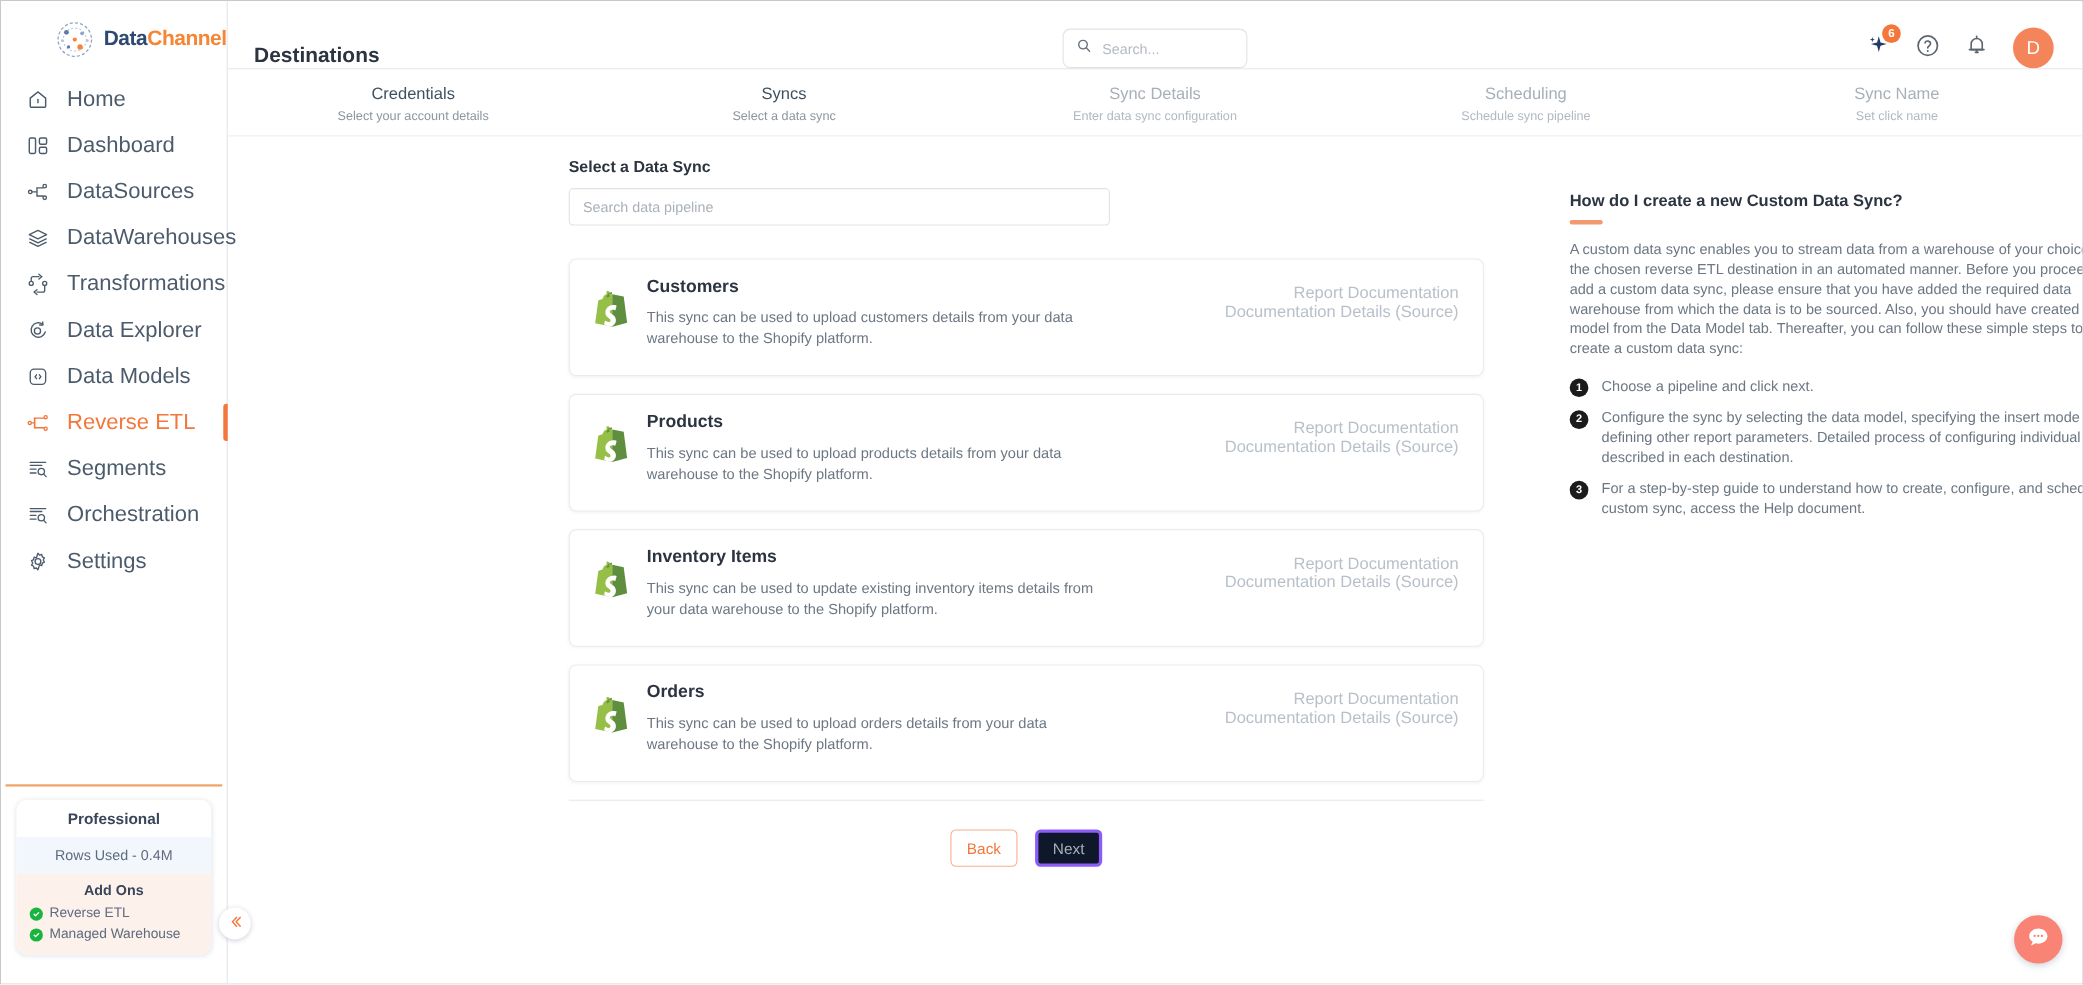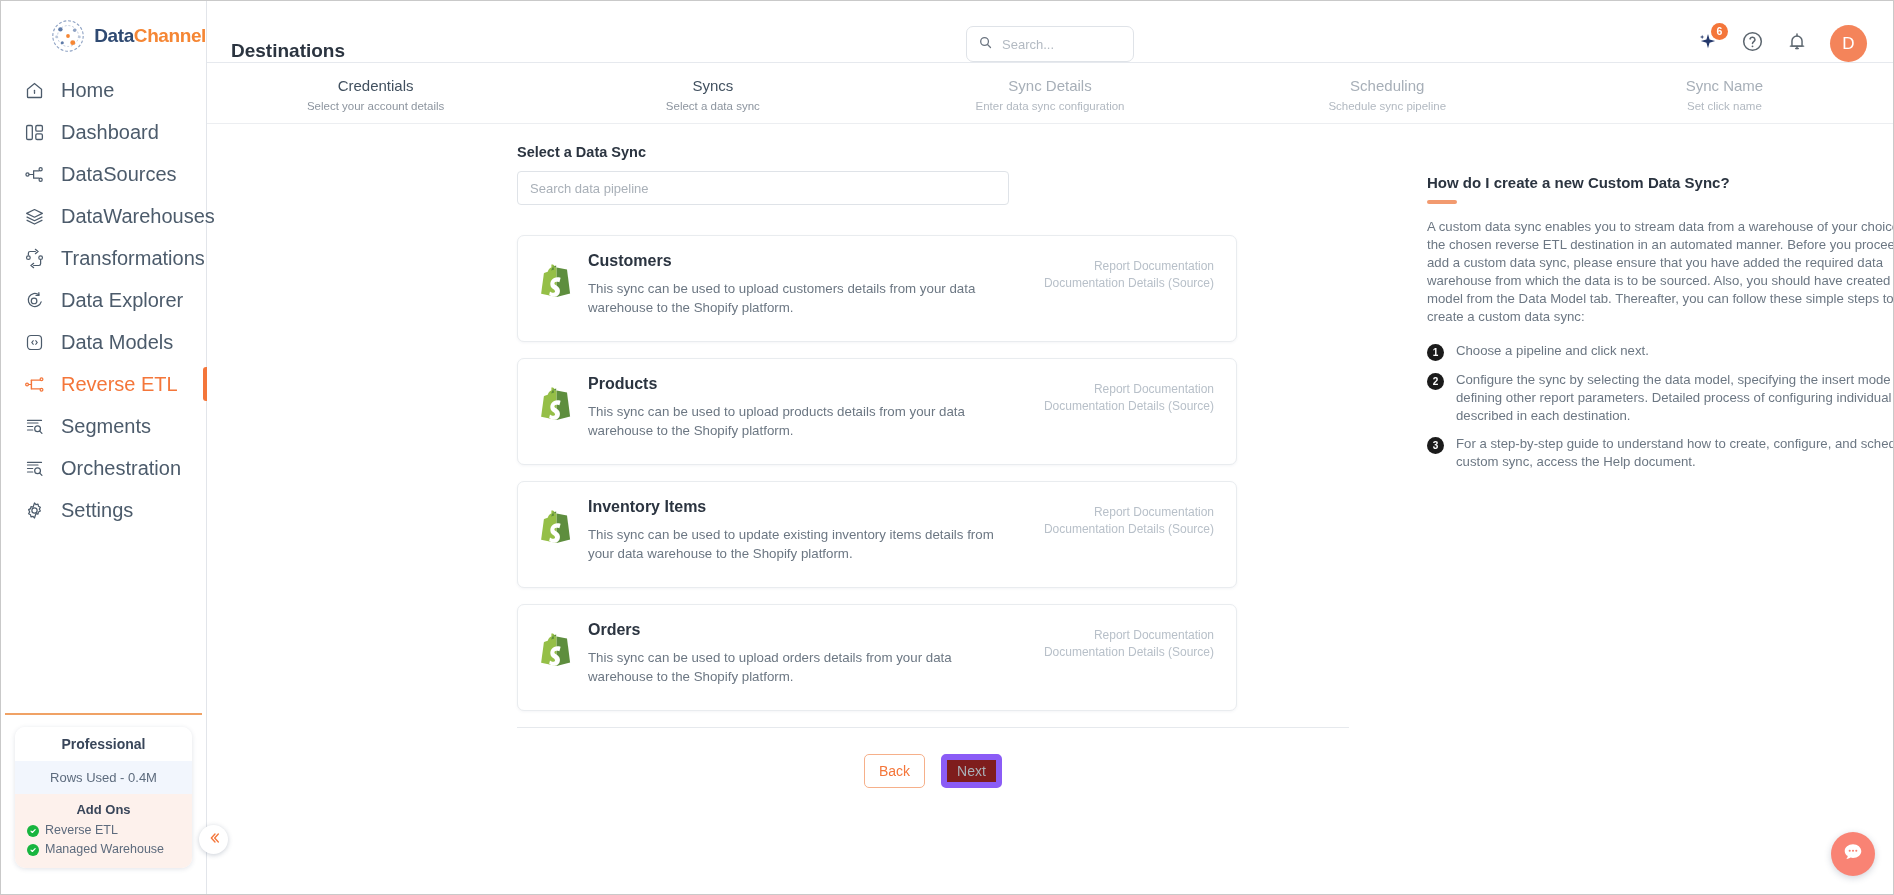--- a/index.html
+++ b/index.html
@@ -196,59 +196,59 @@
     border: 1px solid #dfe3e8;
     border-radius: 4px;
     padding: 0 12px;
     font-size: 13px; color: #8d959f;
     font-family: "Liberation Sans", sans-serif;
     outline: none;
     background: #fff;
   }
   .pipe-search::placeholder { color: #a9b0b8; }
 
-  .cards { margin-top: 30px; width: 720px; }
+  .cards { margin-top: 30px; width: 832px; }
   .card {
     border: 1px solid #e9ecef;
     border-radius: 7px;
     background: #fff;
     box-shadow: 0 1px 3px rgba(40,60,90,.05);
     padding: 16px 22px 16px 20px;
     margin-bottom: 16px;
     display: flex;
     gap: 16px;
     min-height: 107px;
     cursor: pointer;
   }
   .shopify-ic { width: 34px; height: 38px; flex: 0 0 34px; margin-top: 12px; }
   .card-body { flex: 1 1 auto; min-width: 0; }
   .card-title { font-size: 16px; font-weight: 700; color: #2b3440; margin-bottom: 9px; }
   .card-desc { font-size: 13.3px; color: #6c7783; line-height: 19px; max-width: 420px; }
   .card-links { text-align: right; padding-top: 6px; flex: 0 0 auto; }
   .card-links a {
     display: block;
-    font-size: 12px;
+    font-size: 15px;
     color: #b8c0c9;
     text-decoration: none;
     line-height: 17px;
     cursor: pointer;
   }
 
   .divider-line { width: 832px; height: 1px; background: #e6e9ed; margin: 16px 0 0 0; }
   .btn-row { width: 832px; display: flex; justify-content: center; gap: 16px; margin-top: 26px; }
   .btn {
     width: 61px; height: 34px;
     border-radius: 5px;
     font-size: 14px;
     display: flex; align-items: center; justify-content: center;
     cursor: pointer;
     font-family: "Liberation Sans", sans-serif;
   }
   .btn-back { background: #fff; border: 1px solid #f6b08a; color: #f4763a; }
-  .btn-next { background: #7f1d1d; border: 6px solid #8b5cf6; color: #a9b0b7; cursor: default; }
+  .btn-next { background: #0f172a; border: 3px solid #8b5cf6; color: #a9b0b7; cursor: default; }
 
   
   .right-col { flex: 1 1 auto; padding-left: 15px; padding-right: 40px; padding-top: 30px; }
   .help-title { font-size: 15px; font-weight: 700; color: #2b3440; }
   .help-rule { width: 30px; height: 4px; background: #f29a6f; border-radius: 2px; margin: 9px 0 14px 0; }
   .help-para { font-size: 13.2px; color: #6c7783; line-height: 18px; width: 505px; }
   .help-steps { margin-top: 16px; }
   .help-step { display: flex; gap: 12px; margin-bottom: 10px; width: 522px; }
   .step-num {
     width: 17px; height: 17px; border-radius: 50%;

